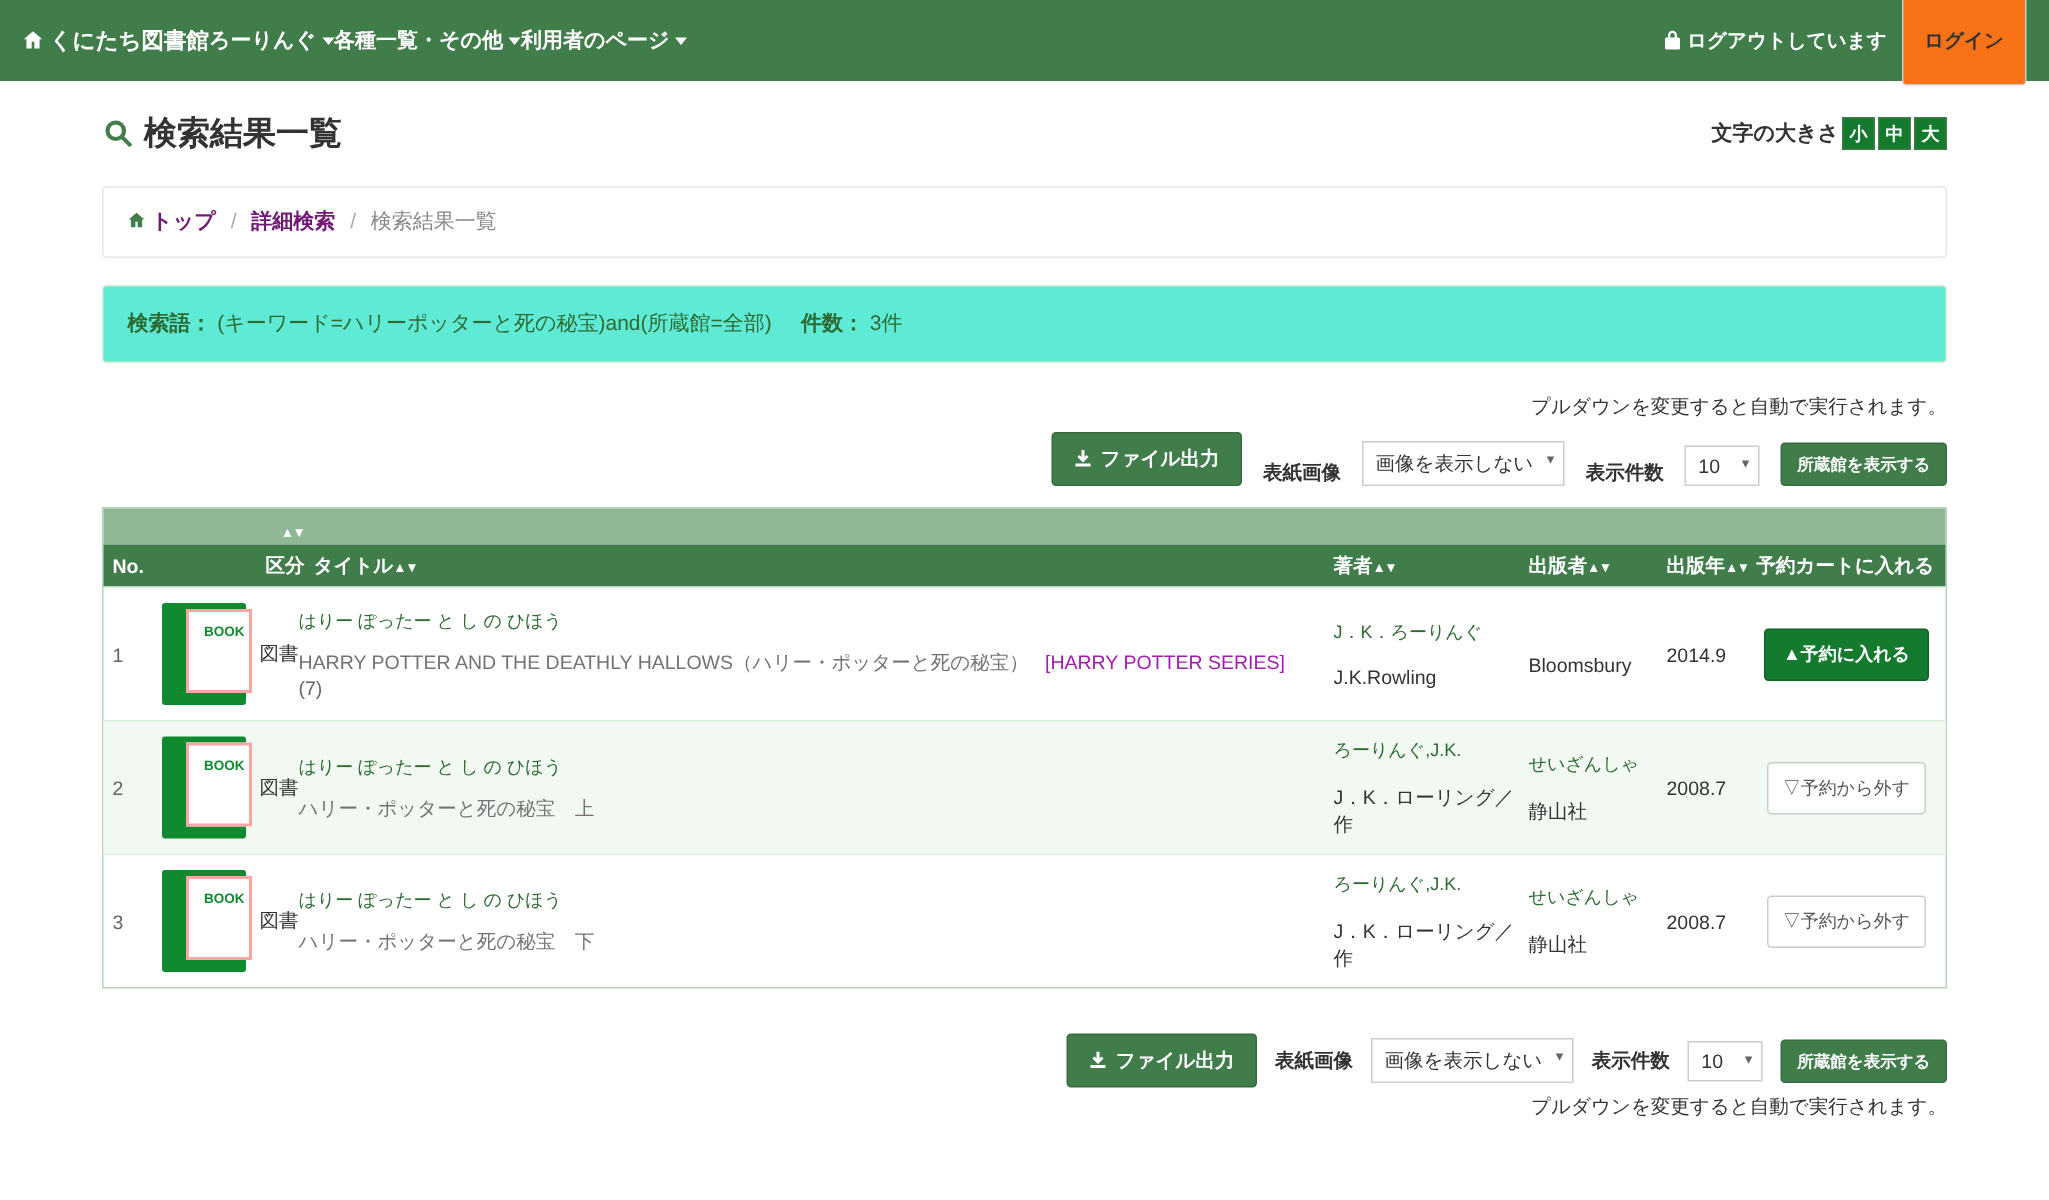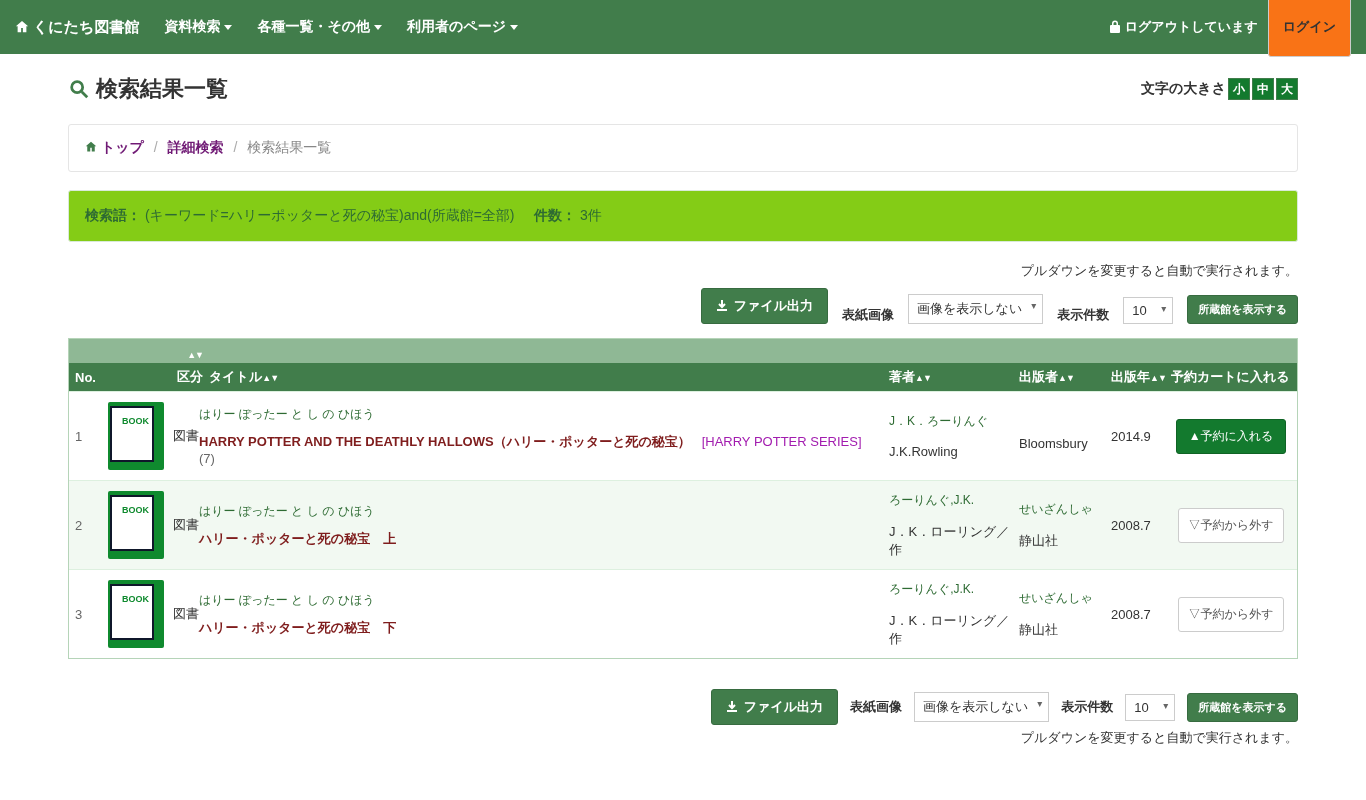--- a/index.html
+++ b/index.html
@@ -1,37 +1,37 @@
 <!DOCTYPE html>
 <html><head>
 <meta charset="utf-8">
 <style>
 * { box-sizing: border-box; margin: 0; padding: 0; }
 body { font-family: "Meiryo", "Hiragino Sans", sans-serif; font-size: 14px; color: #333; background: #fff; }
 .navbar { background: #417d4b; color: #fff; display: flex; align-items: center; padding: 0 15px; height: 54px; }
-.navbar-left { display: flex; gap: 25px; flex: 1; }
+.navbar-left { display: flex; flex: 1; }
 .nav-brand { font-weight: bold; font-size: 15px; display: flex; align-items: center; gap: 4px; cursor: pointer; }
 .nav-item { font-weight: bold; font-size: 14px; cursor: pointer; display: flex; align-items: center; gap: 4px; }
 .caret-down { display: inline-block; width: 0; height: 0; border-left: 4px solid transparent; border-right: 4px solid transparent; border-top: 5px solid #fff; vertical-align: middle; }
 .navbar-right { display: flex; align-items: center; gap: 10px; }
 .logout-status { font-weight: bold; font-size: 13px; display: flex; align-items: center; gap: 4px; text-align: center; }
 .btn-login { background: #f97316; color: #333; border: 1px solid #ccc; padding: 20px 14px; border-radius: 3px; font-weight: bold; font-size: 13px; cursor: pointer; }
 .btn-cart { background: #417d4b; color: #fff; padding: 7px 12px; font-weight: bold; font-size: 13px; cursor: pointer; border: 3px solid #e00; display: flex; align-items: center; gap: 4px; }
 .container { max-width: 1300px; margin: 0 auto; padding: 20px 35px; }
 .page-head { display: flex; justify-content: space-between; align-items: center; margin-bottom: 20px; }
 .page-title { font-size: 22px; font-weight: bold; display: flex; align-items: center; gap: 6px; }
 .magnifier-icon { width: 22px; height: 22px; }
 .font-size-box { display: flex; align-items: center; gap: 2px; font-size: 14px; font-weight: bold; }
 .font-btn { display: inline-block; width: 22px; height: 22px; text-align: center; line-height: 20px; border: 1px solid #417d4b; font-size: 12px; font-weight: bold; cursor: pointer; }
 .font-btn.active { background: #137a2e; color: #fff; }
 .breadcrumb { padding: 14px 16px; border: 1px solid #e5e5e5; border-radius: 3px; margin-bottom: 18px; font-size: 14px; }
 .breadcrumb a { color: #701a75; text-decoration: none; font-weight: bold; }
 .breadcrumb .sep { color: #aaa; margin: 0 6px; }
 .breadcrumb .current { color: #888; }
-.search-info { background: #84cc16; border: 1px solid #d9ead9; border-radius: 3px; padding: 16px; margin-bottom: 20px; font-size: 14px; }
+.search-info { background: #5eead4; border: 1px solid #d9ead9; border-radius: 3px; padding: 16px; margin-bottom: 20px; font-size: 14px; }
 .search-info b { color: #2e6b33; font-weight: bold; }
 .search-info .val { color: #2e6b33; }
 .controls-row { display: flex; justify-content: flex-end; align-items: flex-end; gap: 14px; margin-bottom: 14px; }
 .controls-right { text-align: right; }
 .hint { font-size: 13px; color: #333; margin-bottom: 8px; text-align: right; }
 .btn-green { background: #417d4b; color: #fff; border: 1px solid #376b40; padding: 8px 14px; border-radius: 3px; font-weight: bold; font-size: 13px; cursor: pointer; display: inline-flex; align-items: center; gap: 6px; }
 .btn-green-sm { background: #417d4b; color: #fff; border: 1px solid #376b40; padding: 6px 10px; border-radius: 3px; font-weight: bold; font-size: 11px; cursor: pointer; }
 .label-inline { font-weight: bold; font-size: 13px; }
 .select { border: 1px solid #ccc; padding: 5px 20px 5px 8px; font-size: 13px; background: #fff; cursor: pointer; position: relative; display: inline-block; }
 .select::after { content: "▾"; position: absolute; right: 6px; color: #666; font-size: 10px; }
@@ -45,53 +45,53 @@
 .th-pub { width: 92px; }
 .th-year { width: 60px; }
 .th-cart { width: 120px; }
 .sort-arrows { font-size: 9px; letter-spacing: -1px; }
 .kubun-sort { position: absolute; top: -18px; right: 0; color: #fff; font-size: 9px; }
 .row { display: flex; border-top: 1px solid #ddf0df; padding: 10px 6px; align-items: center; font-size: 13px; }
 .row.even { background: #f2f9f2; }
 .col-no { width: 24px; color: #666; }
 .col-icon { width: 74px; display: flex; justify-content: center; }
 .book-icon { width: 56px; height: 68px; background: #0f8a2e; border-radius: 2px; position: relative; }
-.book-spine { position: absolute; left: 2px; top: 4px; width: 44px; height: 56px; background: #fff; border: 2px solid #0f172a; }
+.book-spine { position: absolute; left: 16px; top: 4px; width: 44px; height: 56px; background: #fff; border: 2px solid #fca5a5; }
 .book-text { position: absolute; top: 8px; left: 10px; font-size: 9px; color: #0f8a2e; font-weight: bold; }
 .col-kubun { width: 26px; font-size: 13px; }
 .col-title { flex: 1; padding-right: 10px; }
 .yomi { color: #2e6b33; font-size: 12px; margin-bottom: 10px; }
-.title-link { color: #7f1d1d; font-weight: bold; text-decoration: none; cursor: pointer; }
+.title-link { color: #737373; font-weight: normal; text-decoration: none; cursor: pointer; }
 .series { color: #a21caf; }
 .vol { color: #666; }
 .col-author { width: 130px; }
 .author-yomi { color: #2e6b33; font-size: 12px; margin-bottom: 14px; }
 .col-pub { width: 92px; }
 .pub-yomi { color: #2e6b33; font-size: 12px; margin-bottom: 14px; }
 .col-year { width: 60px; }
 .col-cart { width: 120px; text-align: center; }
-.btn-reserve-add { background: #137a2e; color: #fff; border: 1px solid #0f6325; padding: 8px 12px; border-radius: 3px; font-weight: normal; font-size: 12px; cursor: pointer; }
+.btn-reserve-add { background: #137a2e; color: #fff; border: 1px solid #0f6325; padding: 8px 12px; border-radius: 3px; font-weight: bold; font-size: 12px; cursor: pointer; }
 .btn-reserve-remove { background: #fff; color: #555; border: 1px solid #ccc; padding: 8px 10px; border-radius: 3px; font-size: 12px; cursor: pointer; }
 .bottom-controls { display: flex; justify-content: flex-end; align-items: center; gap: 12px; margin-bottom: 4px; }
 .bottom-hint { text-align: right; font-size: 13px; }
 svg { display: block; }
 </style>
 </head>
 <body>
 
 <div class="navbar">
   <div class="navbar-left">
     <div class="nav-brand">
       <svg width="14" height="14" viewBox="0 0 16 16" fill="#fff">
           <path d="M8 1L1 7h2v7h4V9h2v5h4V7h2z"></path>
         </svg>
       <span>くにたち図書館</span>
     </div>
     <div class="nav-item">
-        <span>資料検索</span> 
+        <span>ろーりんぐ</span> 
         <span class="caret-down"></span>
       </div>
     <div class="nav-item">
         <span>各種一覧・その他</span> 
         <span class="caret-down"></span>
       </div>
     <div class="nav-item">
         <span>利用者のページ</span> 
         <span class="caret-down"></span>
       </div>

